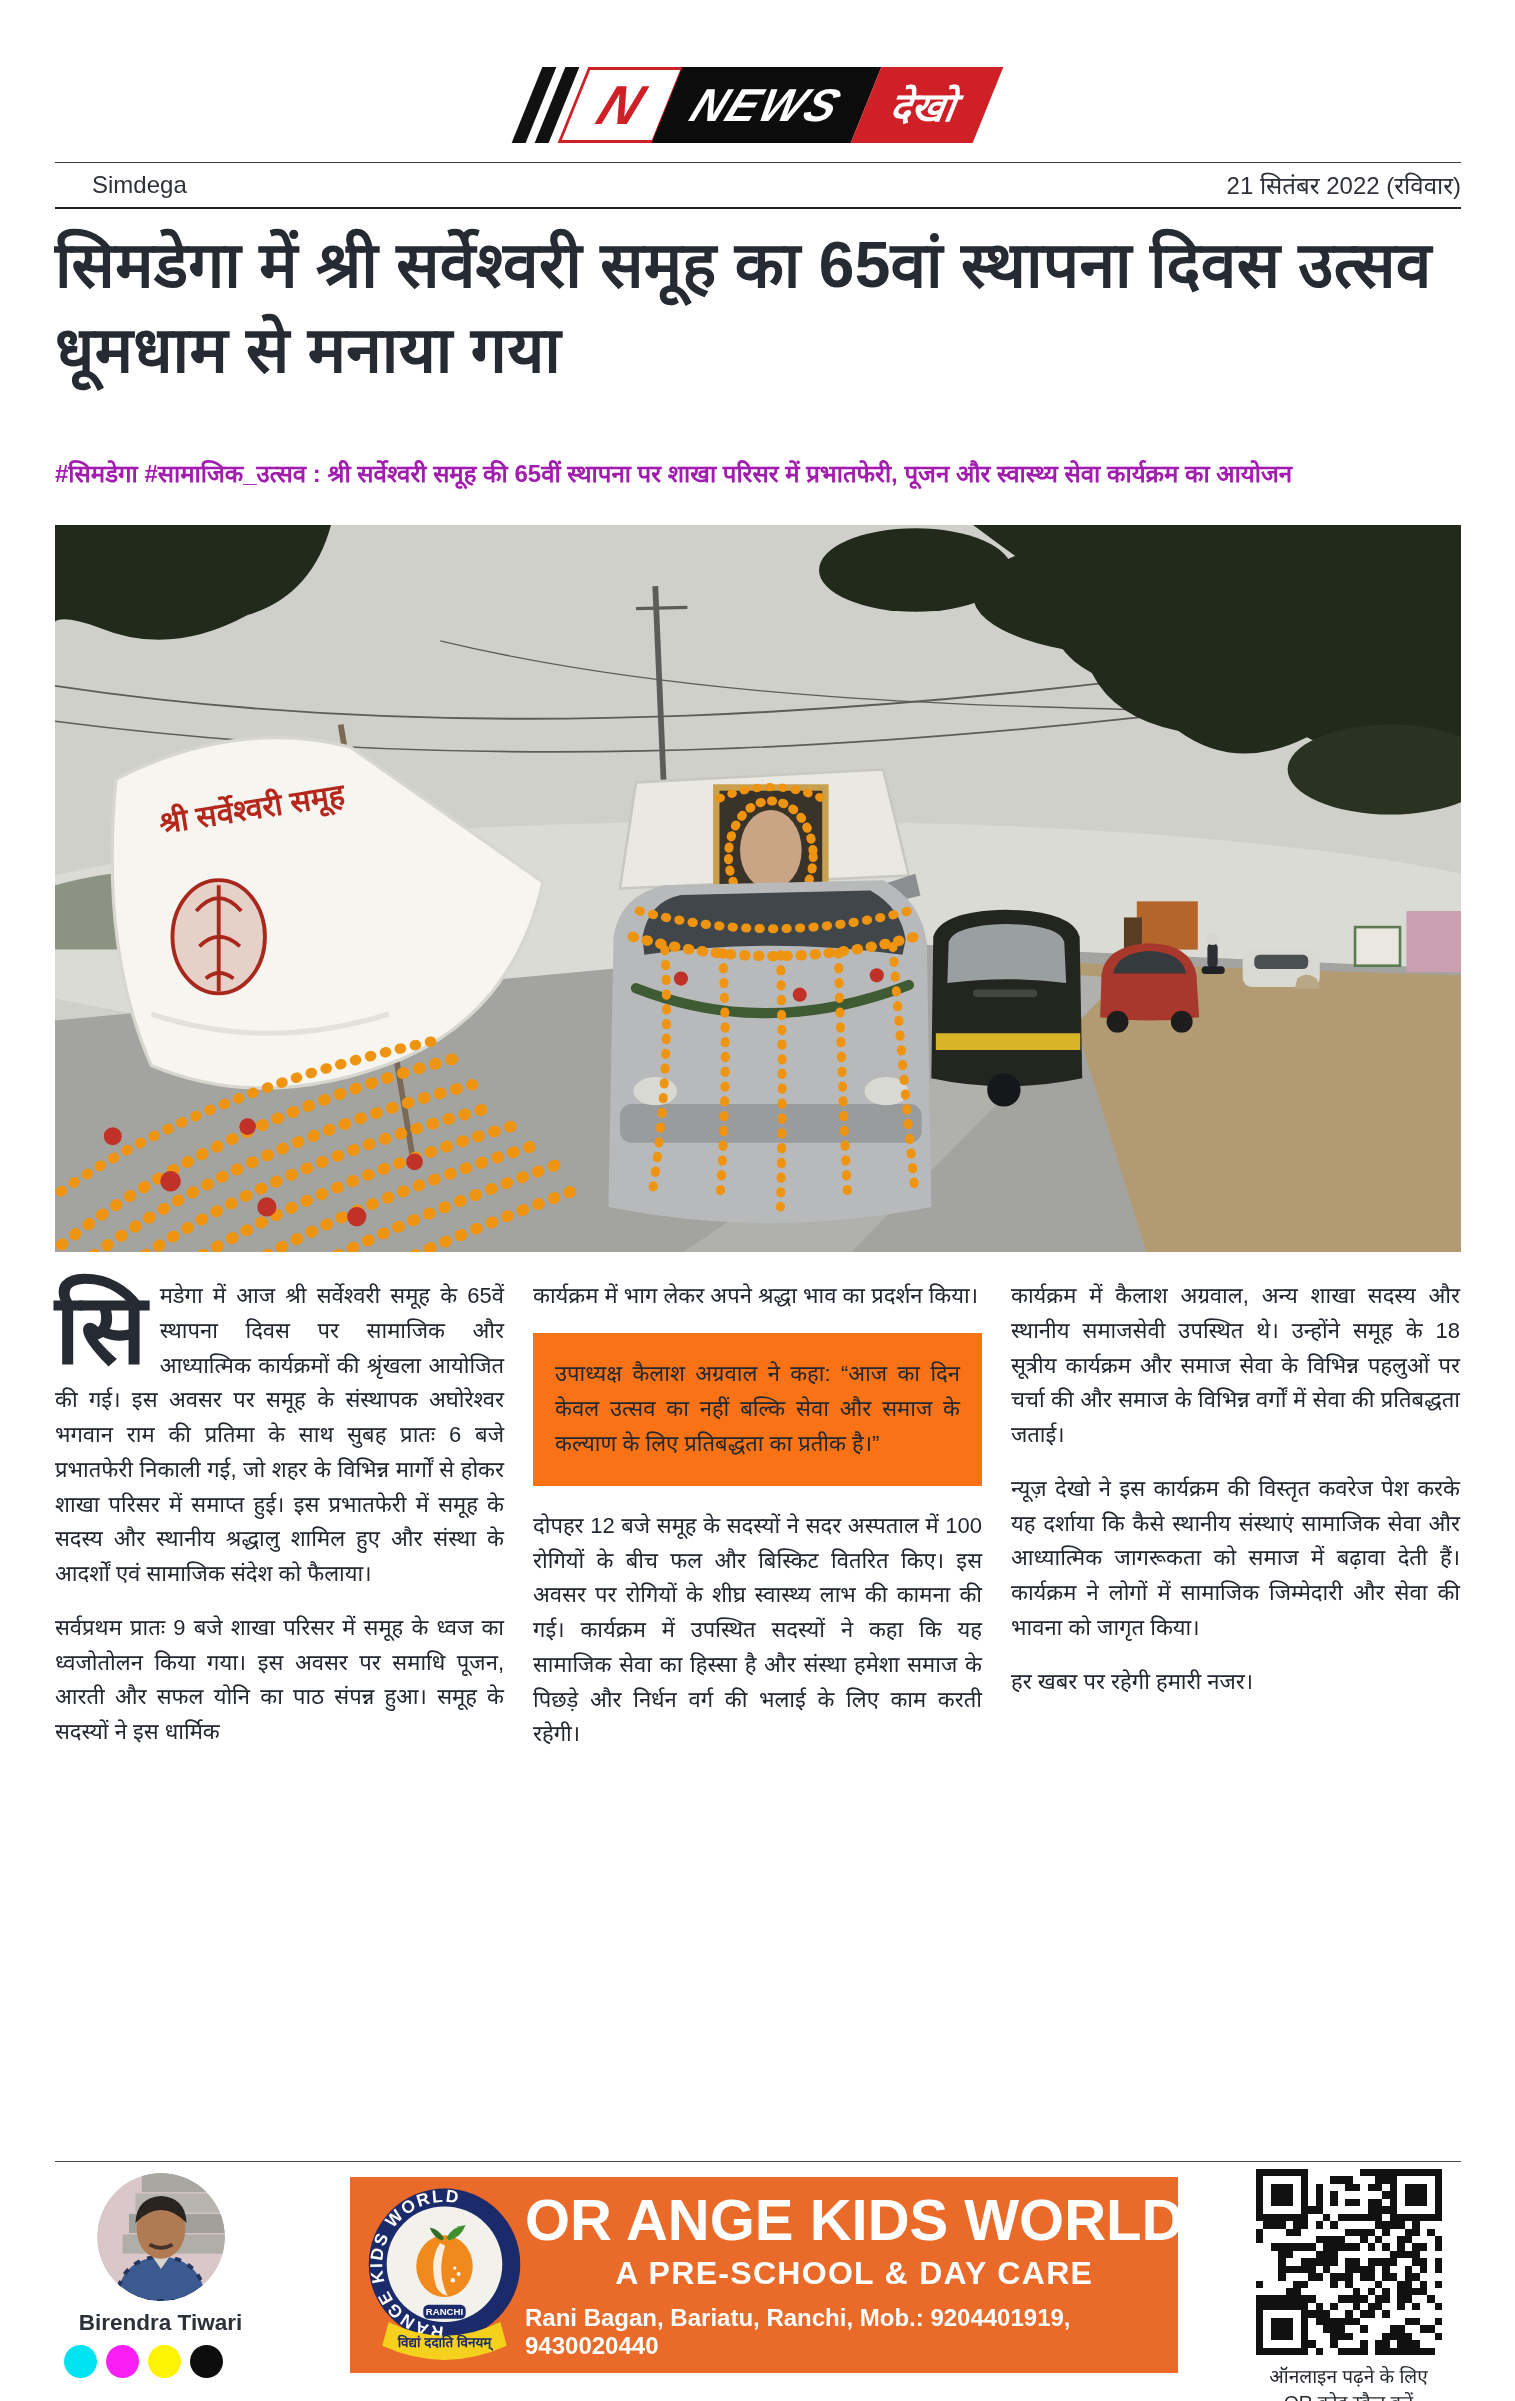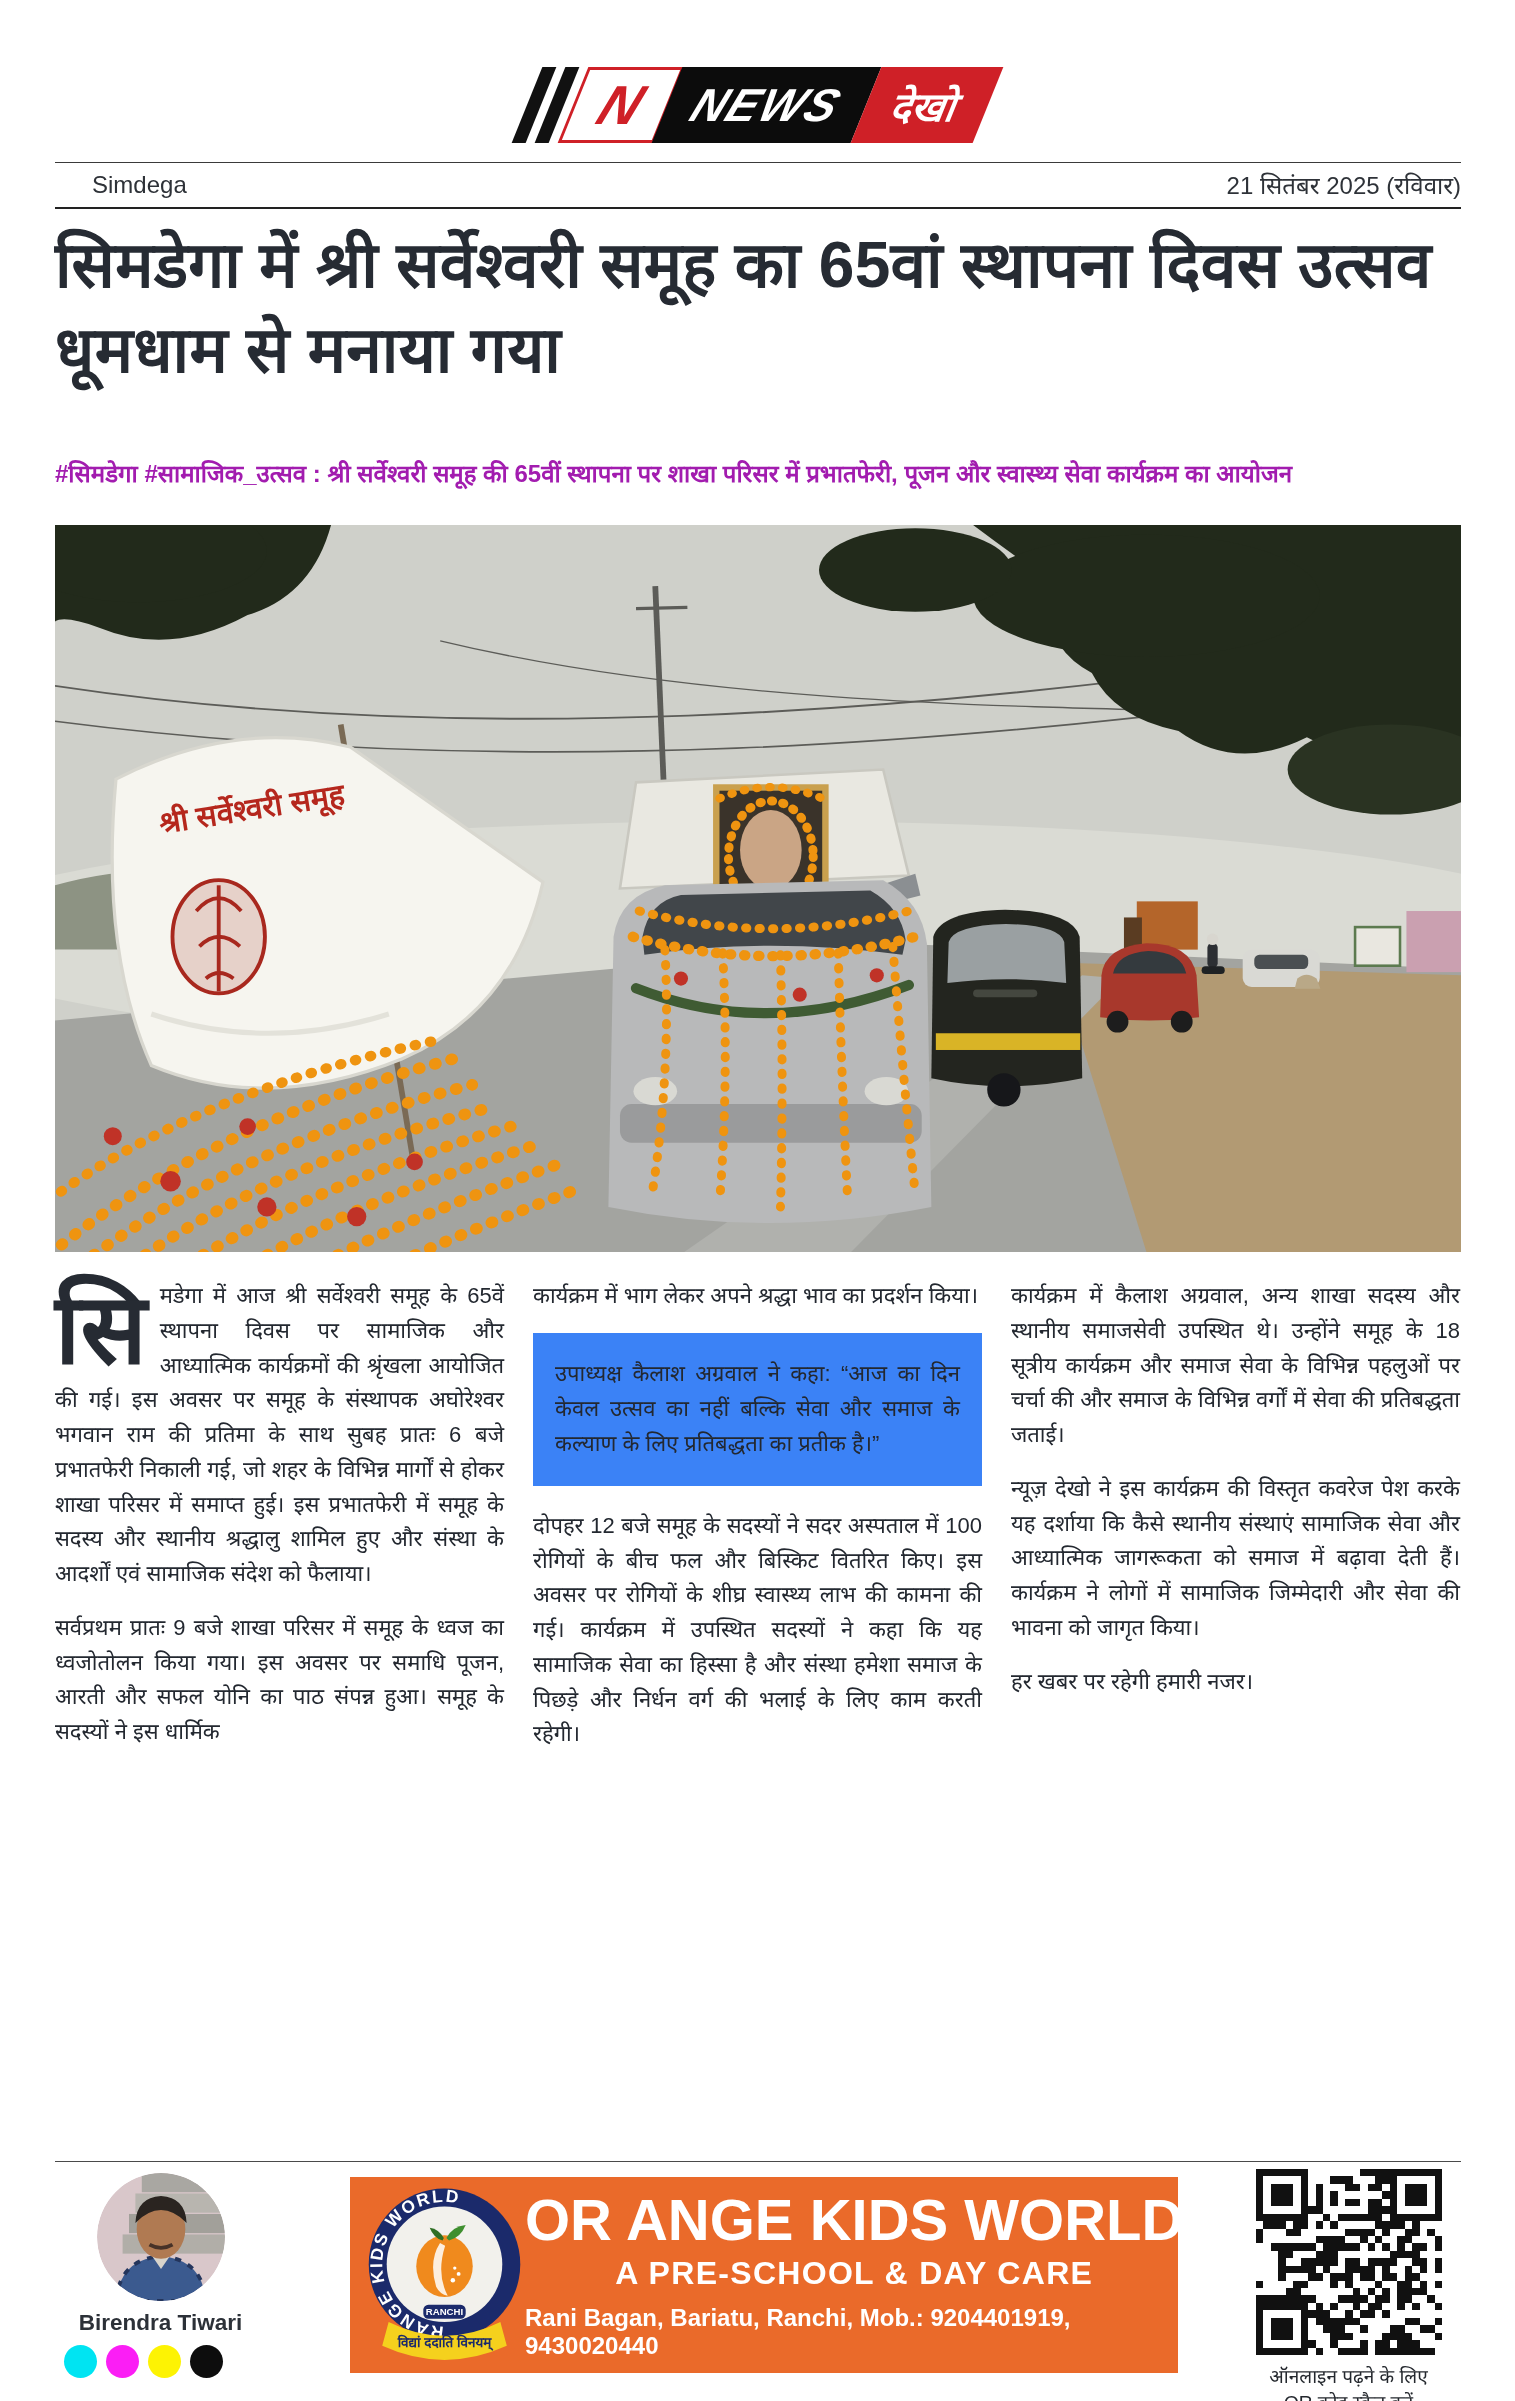--- a/index.html
+++ b/index.html
@@ -27,21 +27,21 @@
   .subheadline{position:absolute;left:55px;top:457px;width:1406px;font-size:24px;line-height:1.4;
                font-weight:600;color:#a21caf;}
   
   .photo{position:absolute;left:55px;top:525px;width:1406px;height:727px;overflow:hidden;background:#cfd0ca;}
   .photo svg{display:block;width:100%;height:100%;}
   
   .article{position:absolute;left:55px;top:1279px;width:1406px;display:flex;gap:29px;}
   .col{width:449px;font-size:22px;line-height:1.58;text-align:justify;color:#232830;}
   .col p{margin:0 0 19px 0;}
   .dropcap{float:left;font-size:98px;line-height:.78;font-weight:700;color:#262b33;padding:11.6px 13px 0 0;}
-  .quote{background:#3b82f6;padding:24.4px 22px;margin:6.4px 0 23px 0;}
+  .quote{background:#f97316;padding:24.4px 22px;margin:6.4px 0 23px 0;}
   
   .footer-rule{position:absolute;left:55px;top:2161px;width:1406px;height:1.3px;background:#4a4a4a;}
   .author{position:absolute;left:32px;top:2173px;width:257px;text-align:center;}
   .avatar{width:128px;height:128px;border-radius:50%;overflow:hidden;margin:0 auto;display:block;}
   .author-name{margin-top:9px;font-size:22.5px;font-weight:700;color:#2c3138;}
   .cmyk{position:absolute;left:64px;top:2345px;display:flex;gap:9px;}
   .dot{width:33px;height:33px;border-radius:50%;}
   .dot.c{background:#00e4f2;} .dot.m{background:#fb1ef5;} .dot.y{background:#fdf303;} .dot.k{background:#0d0d0d;}
   .ad{position:absolute;left:350px;top:2177px;width:828px;height:196px;background:#ea6a2a;display:flex;align-items:center;}
   .ad-badge{margin-left:14px;width:161px;height:183px;flex:0 0 auto;}
@@ -70,21 +70,21 @@
       </div>
       <div class="plate plate-dekho">
         <span>देखो</span>
       </div>
     </div>
   </div>
 
   <div class="rule-top"></div>
   <div class="meta">
     <span class="loc">Simdega</span>
-    <span class="date">21 सितंबर 2025 (रविवार)</span>
+    <span class="date">21 सितंबर 2022 (रविवार)</span>
   </div>
   <div class="rule-bot"></div>
 
   <h1 class="headline" style="margin:0;">सिमडेगा में श्री सर्वेश्वरी समूह का 65वां स्थापना दिवस उत्सव धूमधाम से मनाया गया</h1>
   <div class="subheadline">#सिमडेगा #सामाजिक_उत्सव : श्री सर्वेश्वरी समूह की 65वीं स्थापना पर शाखा परिसर में प्रभातफेरी, पूजन और स्वास्थ्य सेवा कार्यक्रम का आयोजन</div>
 
   <div class="photo">
     <svg viewBox="0 0 2190 1130" preserveAspectRatio="none">
 
       <rect x="0" y="0" width="2190" height="1130" fill="#cfd0ca"></rect>

